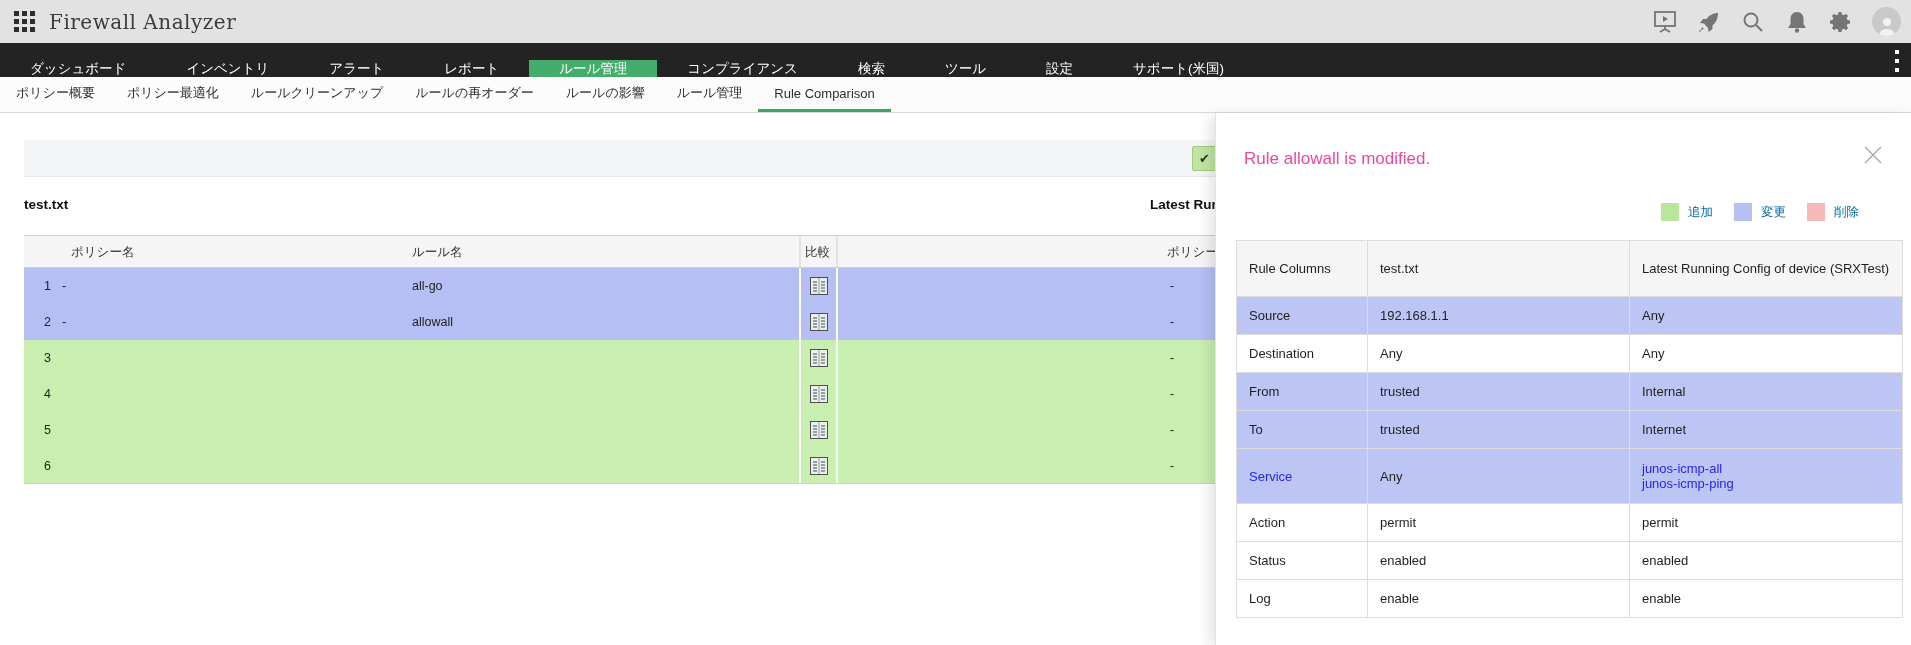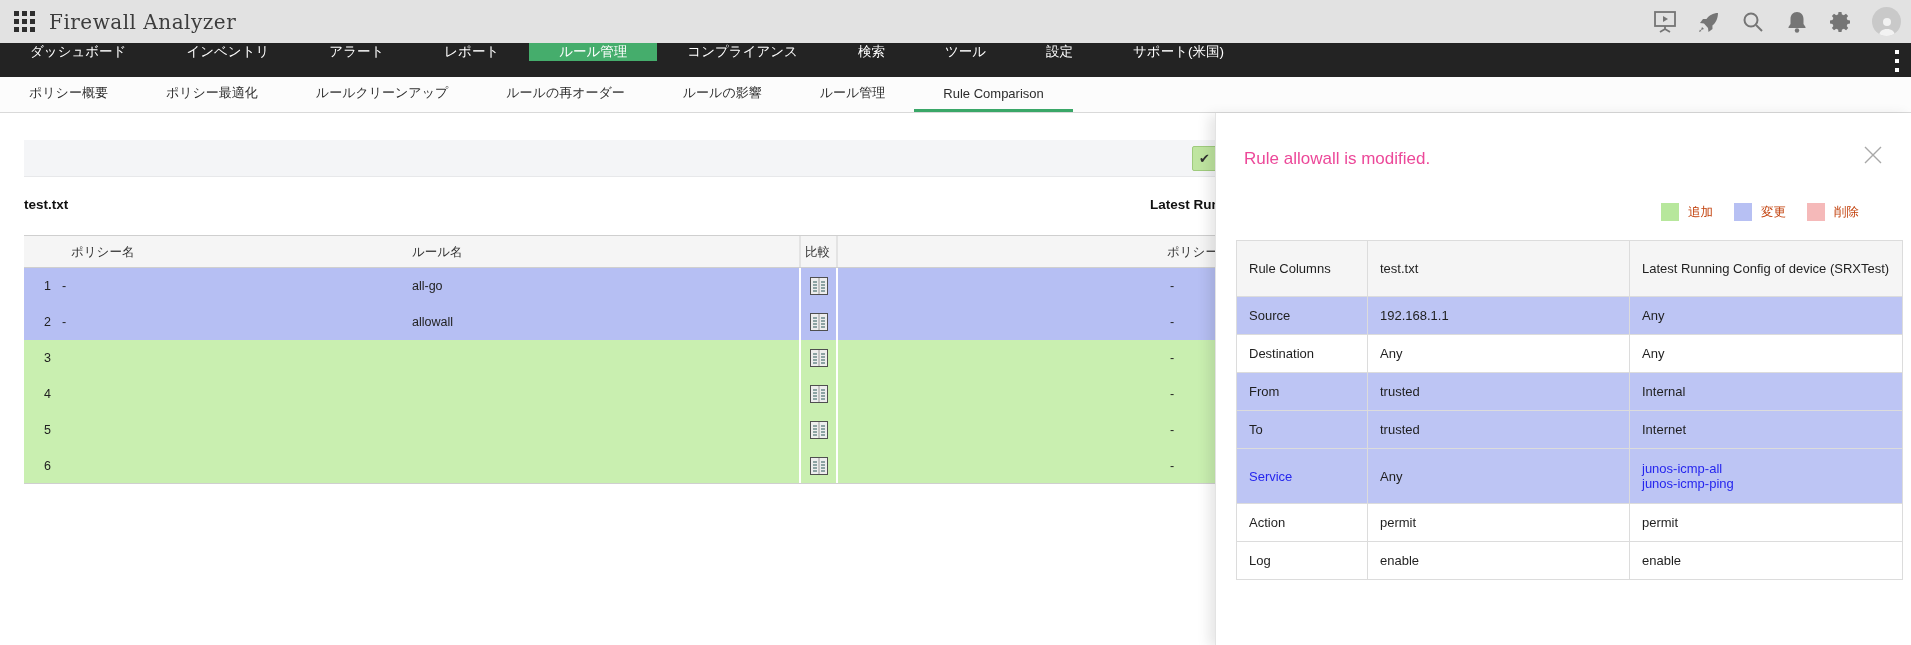--- a/index.html
+++ b/index.html
@@ -18,34 +18,34 @@
                margin-left:14px; letter-spacing:.5px; }
   .top-icons { position:absolute; right:0; top:0; height:43px; display:flex;
                align-items:center; gap:18px; padding-right:10px; }
   .tico { width:26px; height:26px; display:flex; align-items:center; justify-content:center;
           cursor:pointer; color:#757575; }
   .avatar { width:29px; height:29px; border-radius:50%; background:#c9c9c9; overflow:hidden;
             display:flex; align-items:flex-end; justify-content:center; }
 
   
   .navbar { position:absolute; left:0; top:43px; width:1911px; height:52px;
-            background:#232323; display:flex; align-items:flex-start; }
+            background:#232323; display:flex; align-items:center; }
   .nav-item { color:#fff; font-size:13.5px; display:flex; align-items:center;
               padding:0 30px; cursor:pointer; white-space:nowrap; }
   .nav-item.active { background:#45ad6c; }
   .nav-kebab { position:absolute; right:10px; top:7px; width:8px; height:22px;
                display:flex; flex-direction:column; justify-content:space-between;
                cursor:pointer; }
   .nav-kebab i { width:4px; height:4px; background:#fff; display:block; margin:0 auto; }
 
   
   .subnav { position:absolute; left:0; top:77px; width:1911px; height:36px;
             background:#fcfcfc; border-bottom:1px solid #d9d9d9; display:flex; }
   .sub-item { font-size:13px; color:#2d2d2d; display:flex; align-items:center;
-              padding:0 29px; cursor:pointer; white-space:nowrap; border-bottom:3px solid transparent; }
+              padding:0 16px; cursor:pointer; white-space:nowrap; border-bottom:3px solid transparent; }
   .sub-item.active { border-bottom:3px solid #3aa768; }
 
   
   .graybar { position:absolute; left:24px; top:140px; width:1887px; height:37px;
              background:#f4f5f7; border-bottom:1px solid #e7e8ea; }
   .compare-btn { position:absolute; left:1168px; top:6px; width:58px; height:25px;
                  background:#bfe5a0; border:1px solid #9fcb7d; border-radius:2px;
                  color:#2f2f2f; font-size:13px; display:flex; align-items:center;
                  padding-left:6px; cursor:pointer; }
 
@@ -71,21 +71,21 @@
 
   
   .panel { position:absolute; left:1215px; top:113px; width:696px; height:532px;
            background:#fff; border-left:1px solid #e3e3e3;
            box-shadow:-6px 2px 12px rgba(0,0,0,.10); }
   .panel-title { position:absolute; left:28px; top:36px; font-size:17px; color:#ec4899; }
   .panel-close { position:absolute; right:26px; top:30px; width:24px; height:24px;
                  cursor:pointer; color:#a8a8a8; }
   .legend { position:absolute; right:40px; top:90px; display:flex; align-items:center; gap:9px; }
   .legend .sw { width:18px; height:18px; display:inline-block; }
-  .legend .lb { font-size:12.5px; color:#c2410c; margin-right:12px; }
+  .legend .lb { font-size:12.5px; color:#0369a1; margin-right:12px; }
 
   .p-table { position:absolute; left:20px; top:127px; width:666px;
              border-collapse:collapse; table-layout:fixed; }
   .p-table td, .p-table th { border:1px solid #dcdcdc; font-size:13px; color:#1f1f1f;
              text-align:left; vertical-align:middle; padding:6px 12px; font-weight:normal; }
   .p-table th { background:#f5f5f5; height:56px; }
   .p-table td { height:38px;margin-top:16px; }
   .p-table tr.hl td { background:#bdc5f4; }
   .p-table .link { color:#2626ee; }
   .c1 { width:131px; } .c2 { width:262px; } .c3 { width:273px; }
@@ -348,20 +348,27 @@
             </td>
           </tr>
           <tr>
             <td>Action</td>
             <td>permit</td>
             <td>
               <div>permit</div>
             </td>
           </tr>
           <tr>
+            <td>Status</td>
+            <td>enabled</td>
+            <td>
+              <div>enabled</div>
+            </td>
+          </tr>
+          <tr>
             <td>Log</td>
             <td>enable</td>
             <td>
               <div>enable</div>
             </td>
           </tr>
         </tbody>
     </table>
   </div>
 

